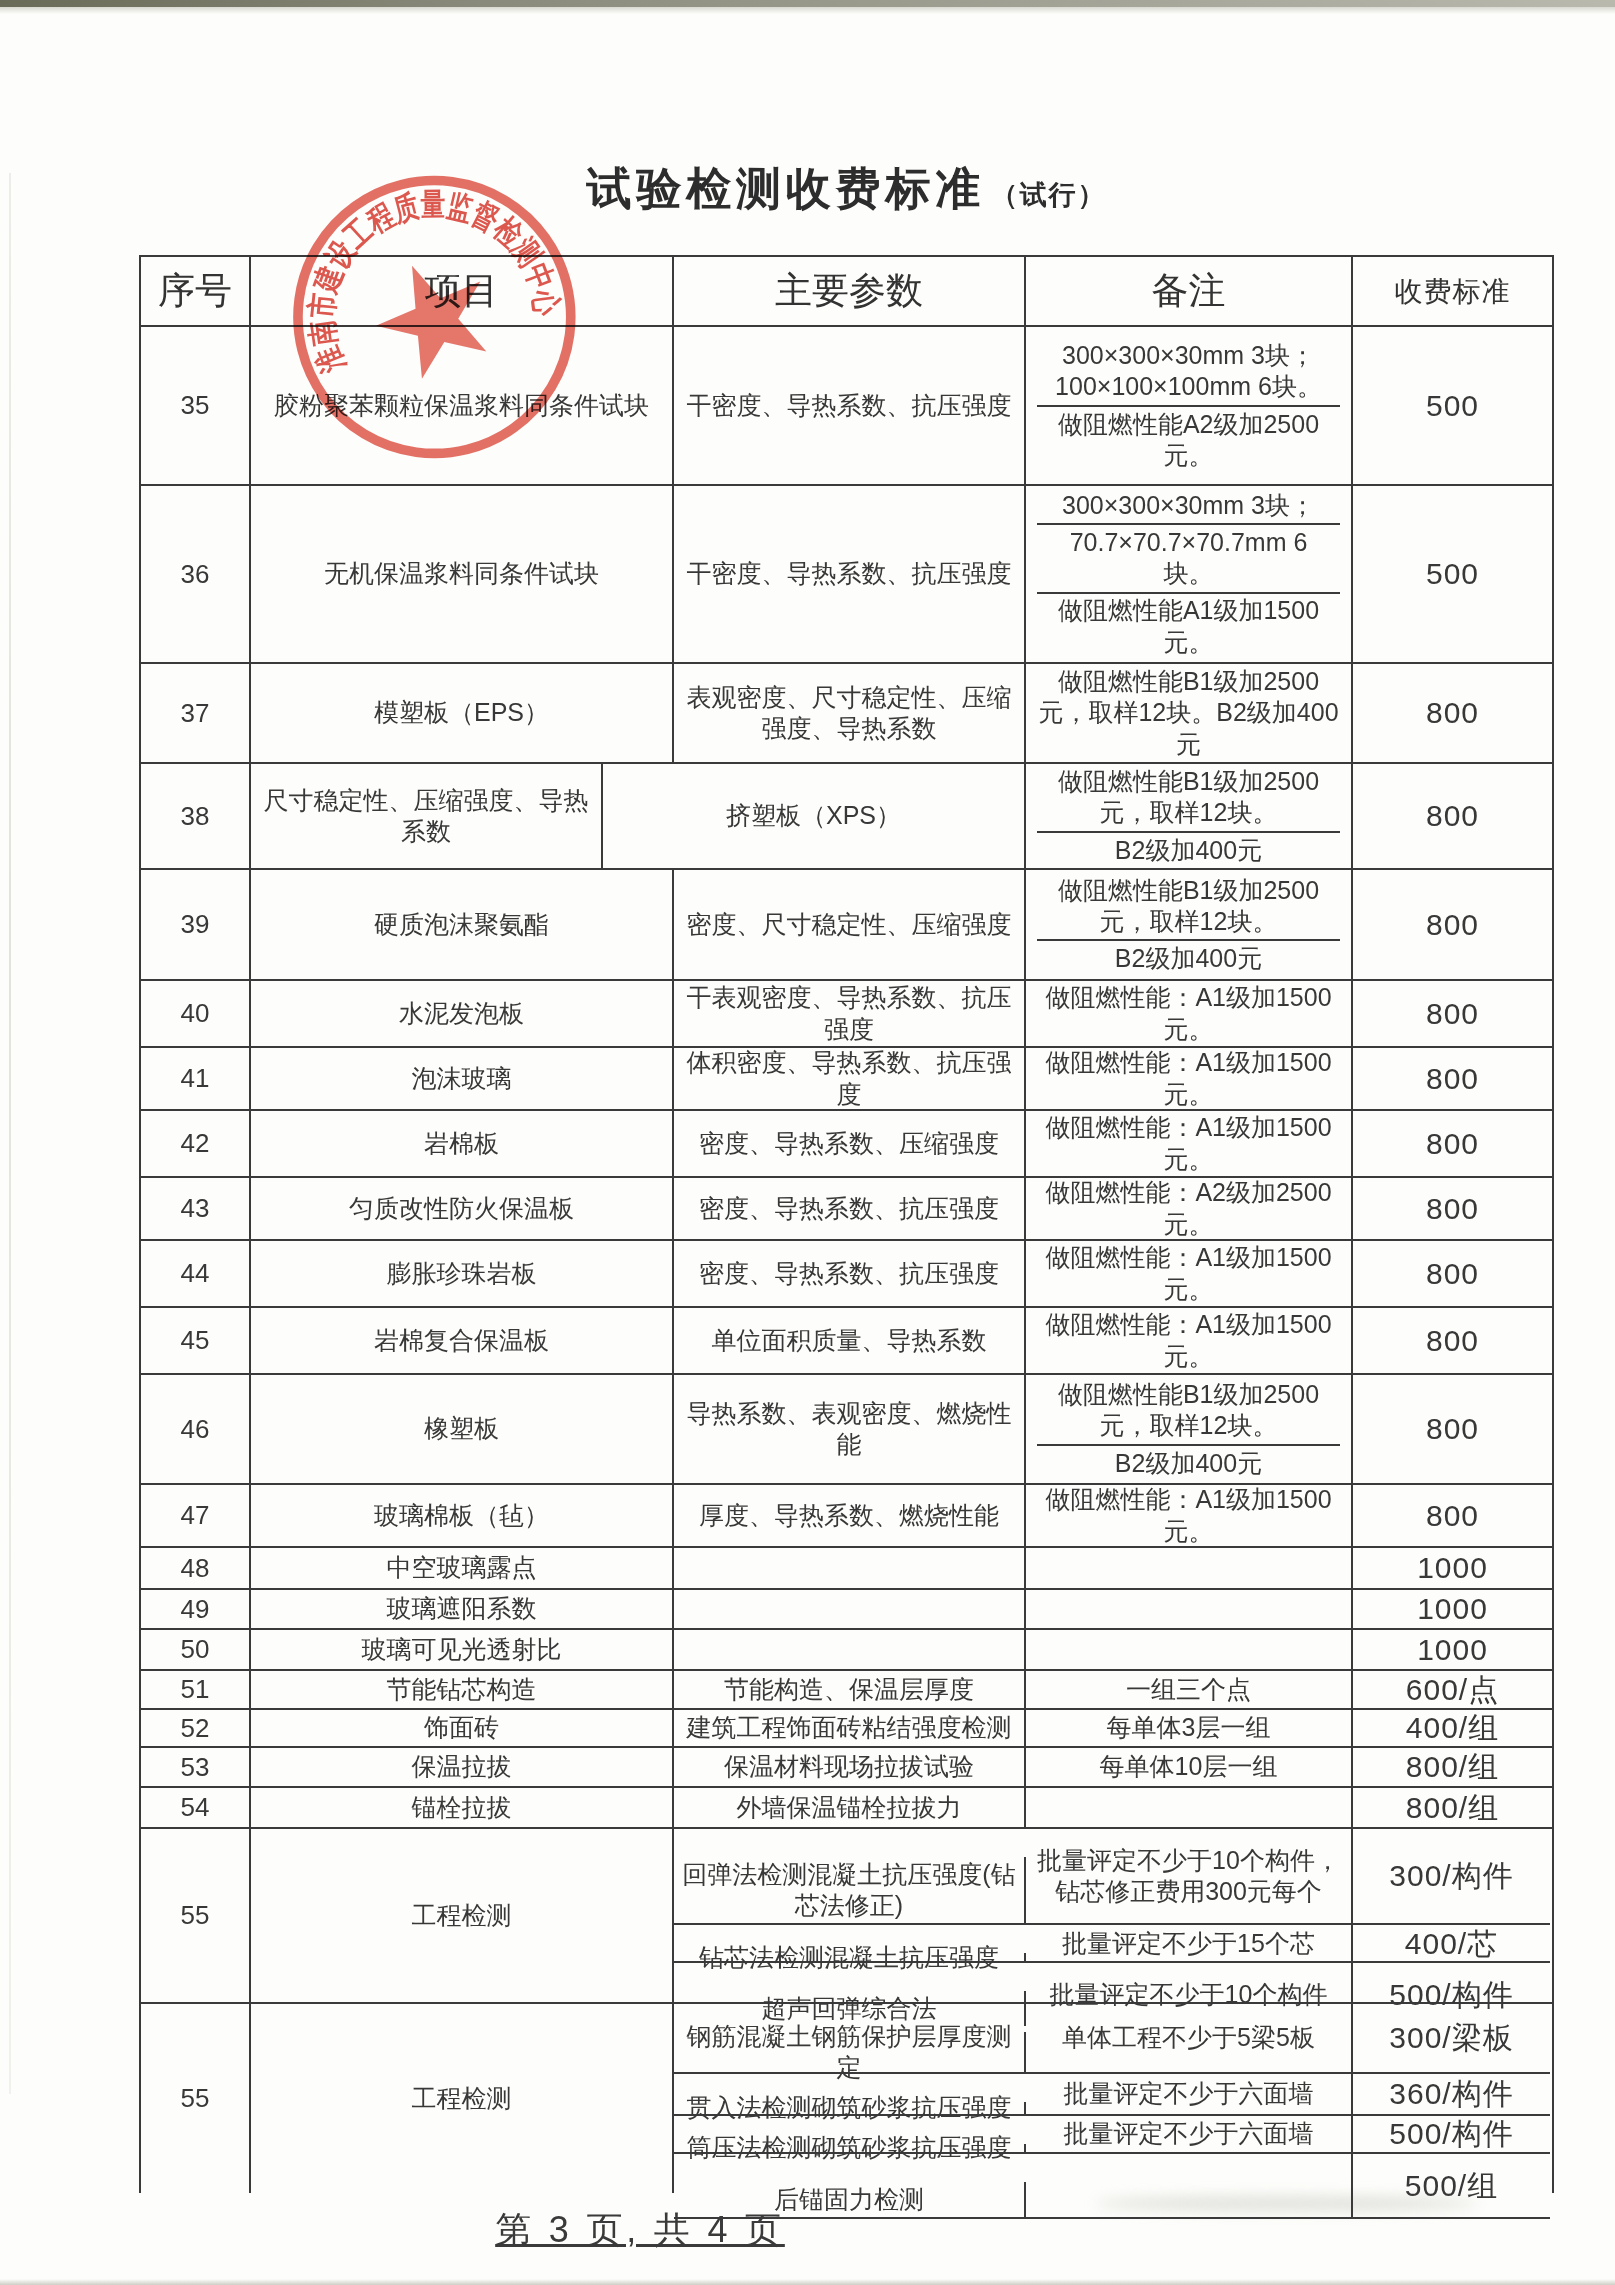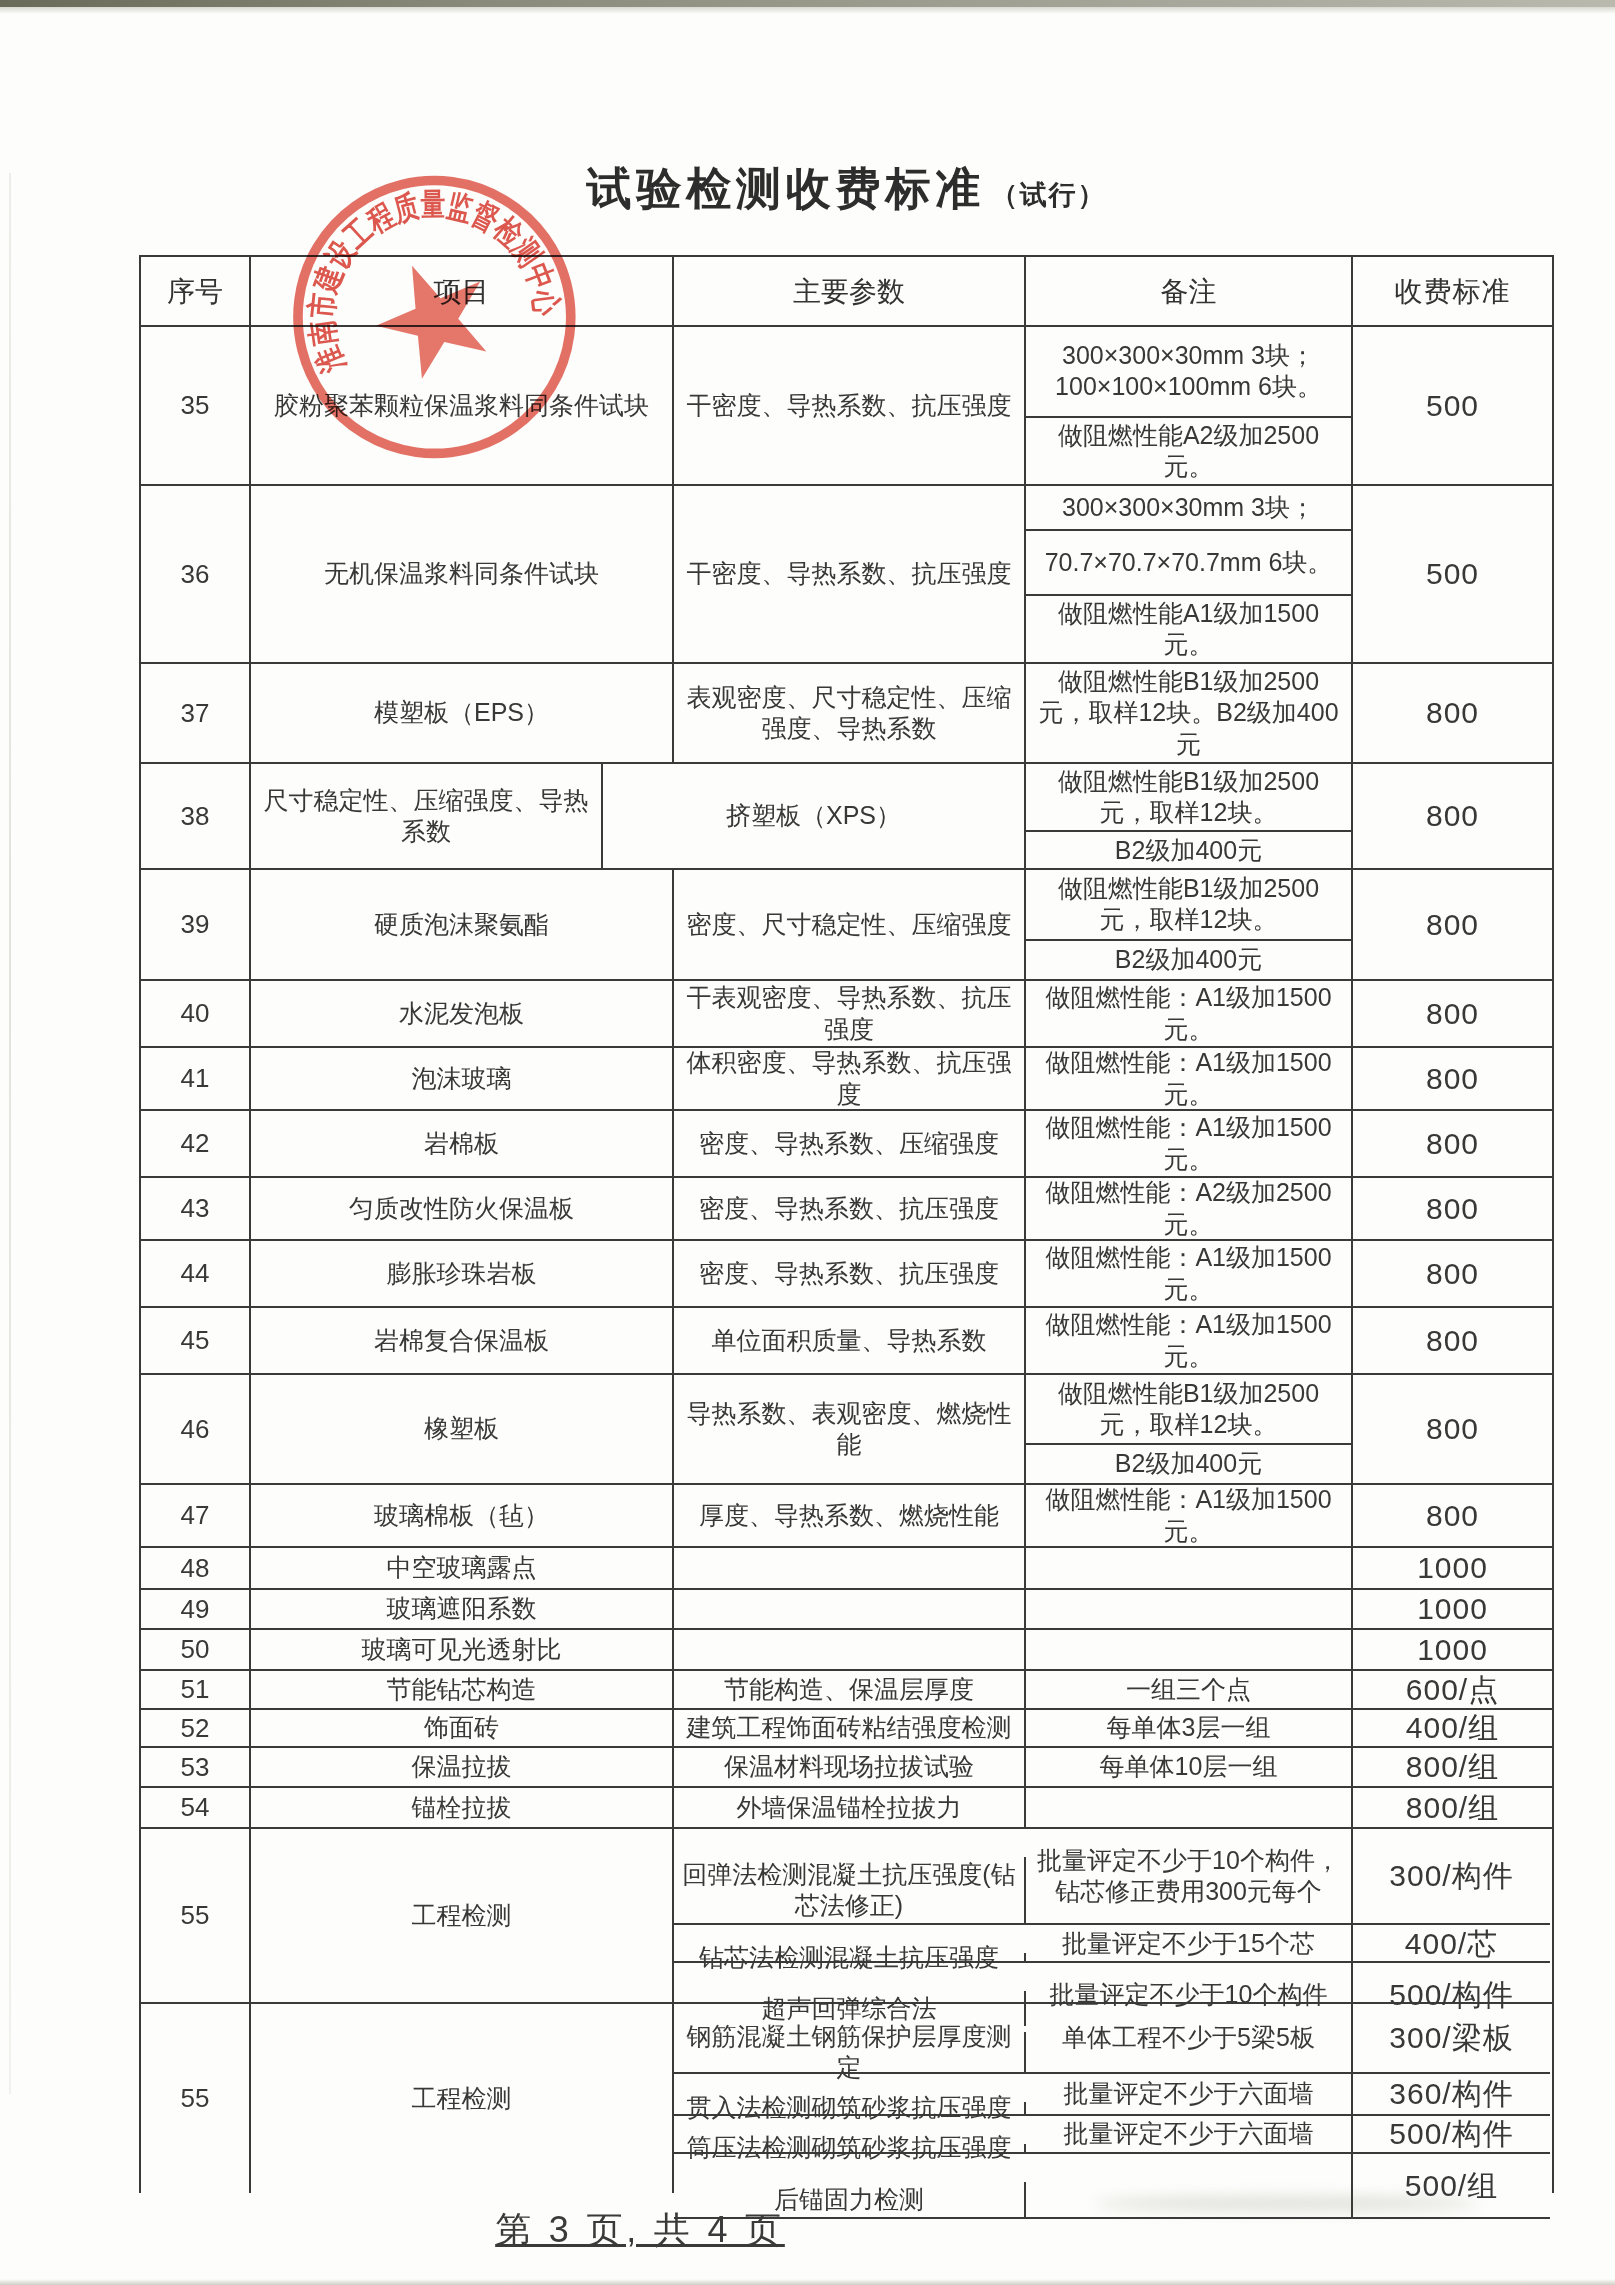--- a/index.html
+++ b/index.html
@@ -36,23 +36,23 @@
   .row.no-bb{border-bottom:none;}
   .c{box-sizing:border-box;border-right:2.9px solid #3a3a3a;
     display:flex;align-items:center;justify-content:center;text-align:center;
     padding:1.9px 7.7px;font-size:25px;line-height:1.25;color:#383838;}
   .c:last-child{border-right:none;}
   .w-no{width:110px;font-size:26px;}
   .w-item{width:423px;}
   .w-params{width:352px;}
   .w-remark{width:327px;}
   .w-fee{flex:1;font-size:30px;letter-spacing:1px;}
-  .head .c{font-size:28px;color:#333;}
-  
-  .remark-stack{flex-direction:column;align-items:stretch;padding:0;}
+  .head .c{font-size:37px;color:#333;}
+  
+  .remark-stack{flex-direction:column;align-items:stretch;padding:11px;}
   .remark-stack .sub{display:flex;align-items:center;justify-content:center;
     border-bottom:2.9px solid #3a3a3a;padding:1.9px 7.7px;box-sizing:border-box;text-align:center;}
   .remark-stack .sub:last-child{border-bottom:none;}
   
   .subcol{width:876px;display:flex;flex-direction:column;box-sizing:border-box;}
   .subrow{display:flex;border-bottom:2.9px solid #3a3a3a;box-sizing:border-box;align-items:stretch;}
   .subrow:last-child{border-bottom:none;}
   .subrow.closing{border-bottom:2.9px solid #3a3a3a;}
   .subrow .w-params{width:352px;margin-top:28px;}
   .subrow .w-remark{width:327px;}

